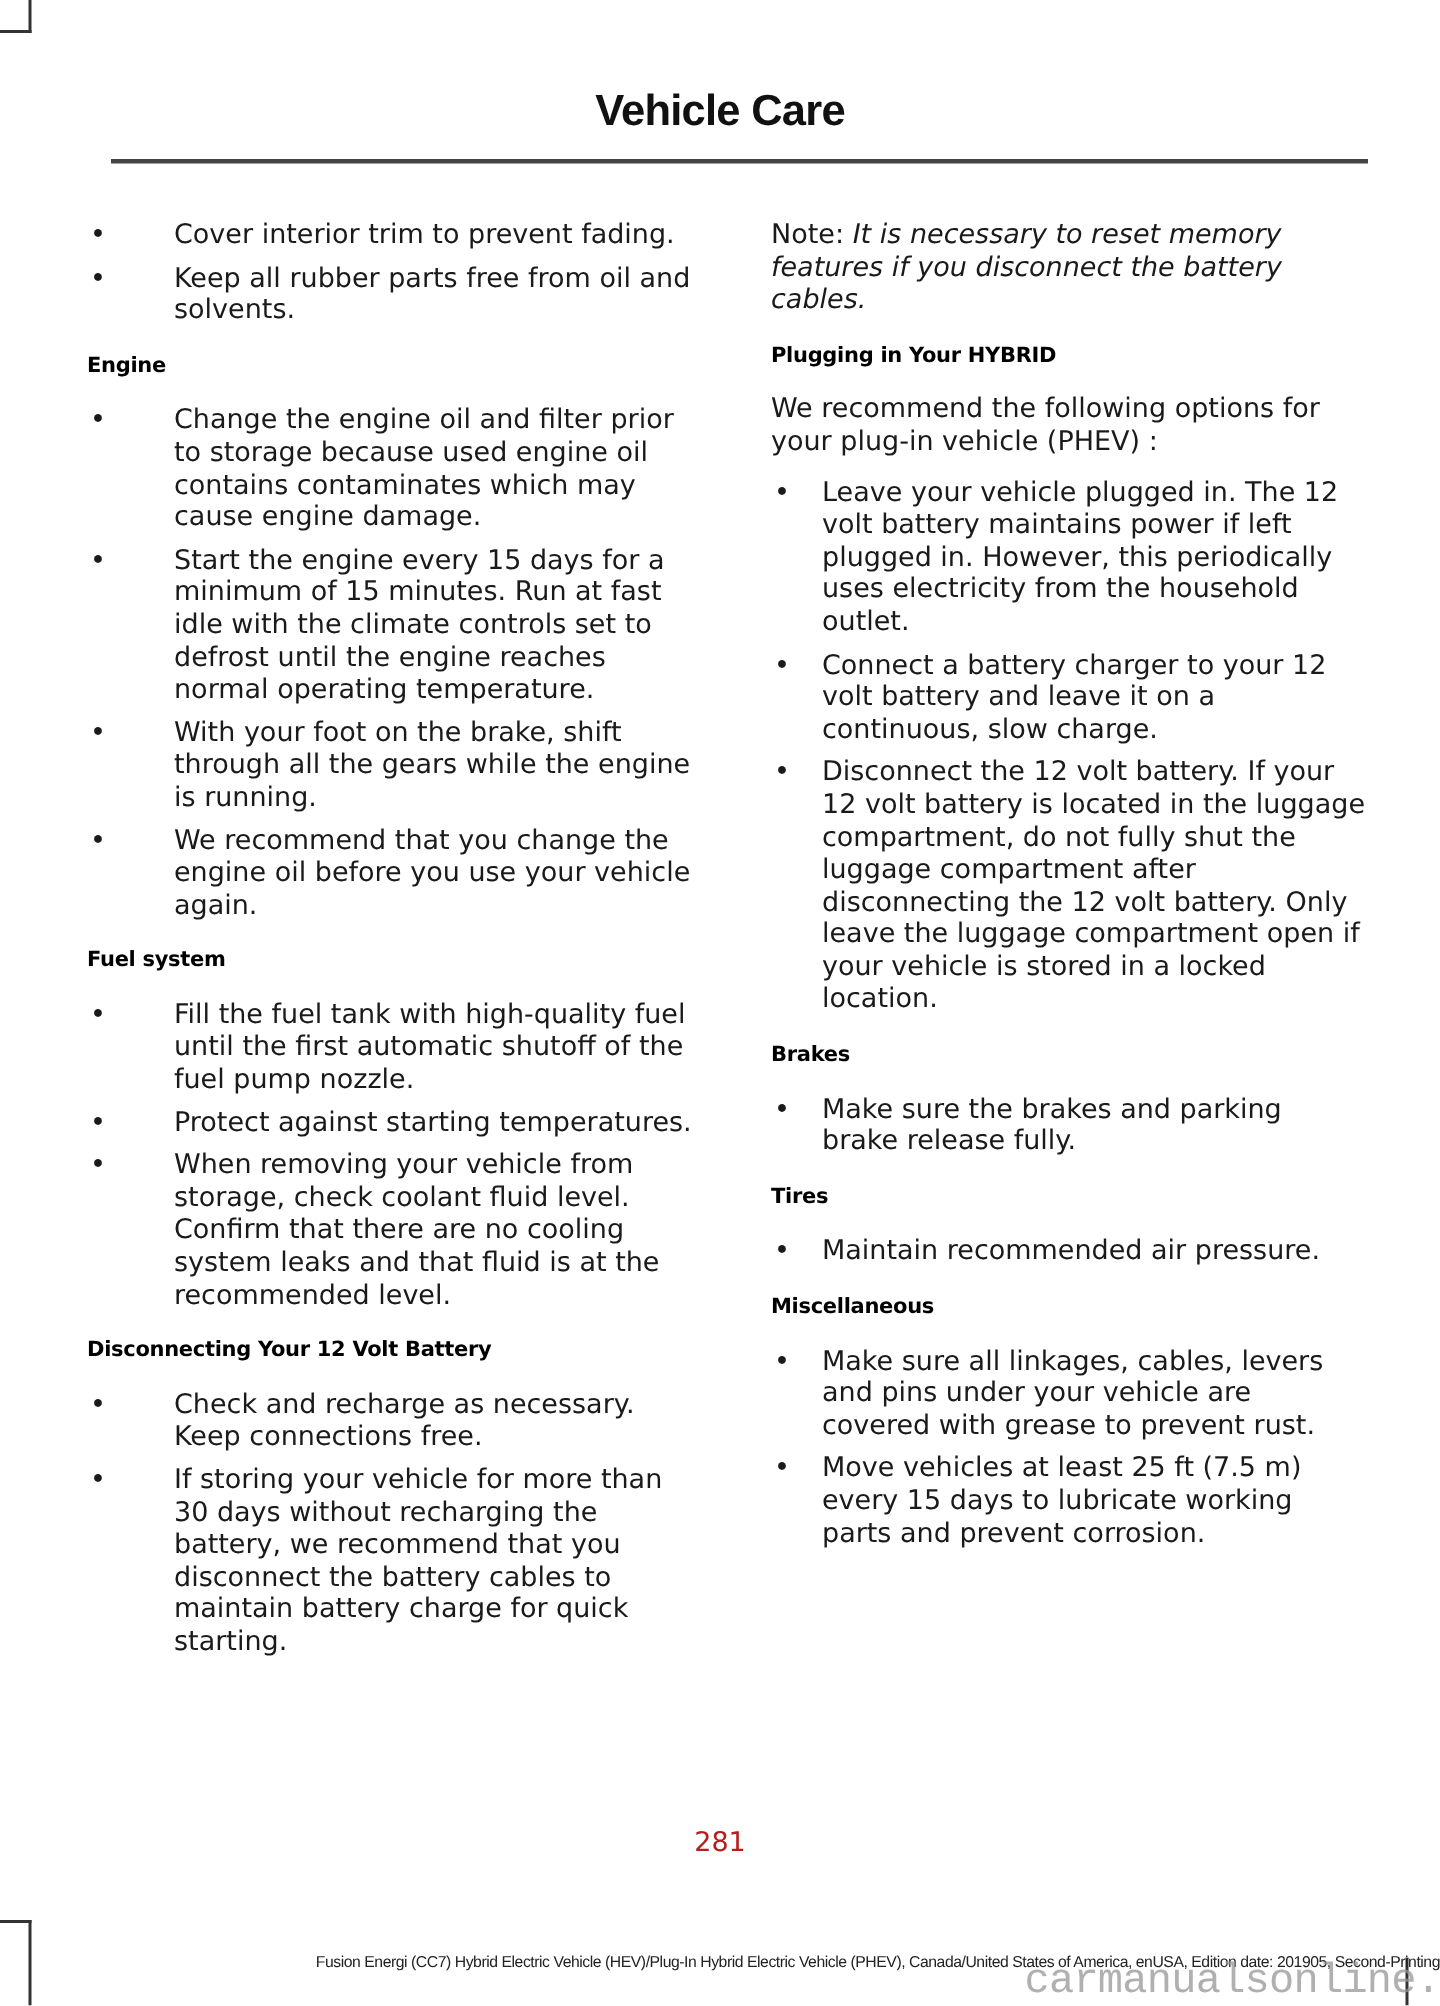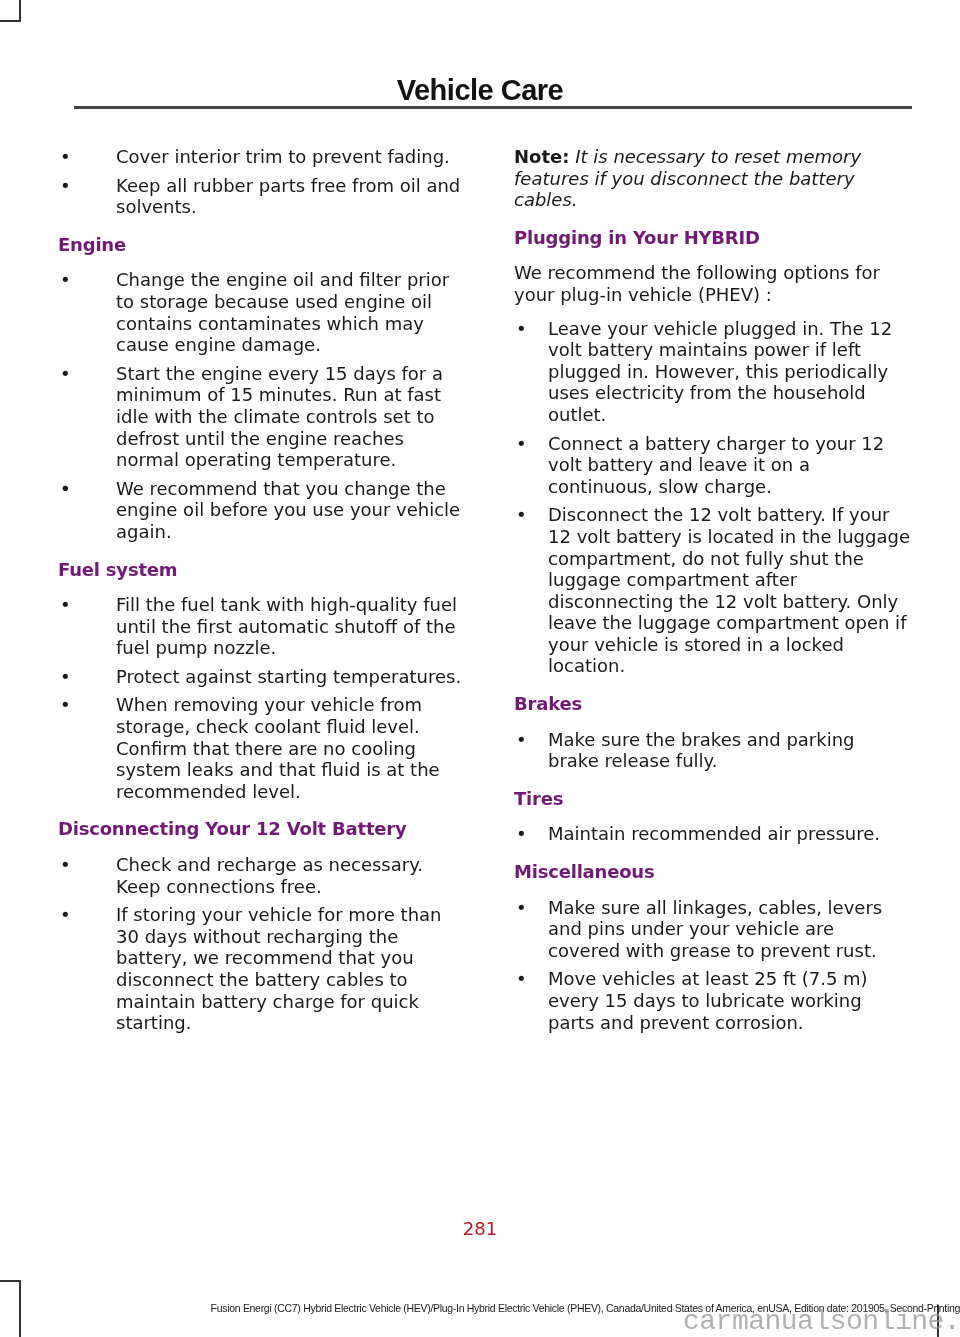--- a/index.html
+++ b/index.html
@@ -14,21 +14,21 @@
   }
   .crop-bl {
     position: absolute; left: 0; bottom: 0; width: 19px; height: 55px;
     border-right: 2px solid #333; border-top: 2px solid #333;
   }
   .crop-br {
     position: absolute; right: 21px; bottom: 0; width: 2px; height: 32px;
     background: #333;
   }
   .header-title {
-    position: absolute; left: 0; right: 0; top: 74px;
+    position: absolute; left: 0; right: 0; top: 58px;
     text-align: center; font-weight: bold; font-size: 29px;
     letter-spacing: -0.5px; color: #111;
     font-family: "Liberation Sans", sans-serif;
   }
   .header-rule {
     position: absolute; left: 74px; width: 838px; top: 106px; height: 3px;
     background: #444;
   }
   .col {
     position: absolute; top: 146px; width: 410px;
@@ -36,25 +36,25 @@
   }
   .col-left { left: 58px; }
   .col-right { left: 514px; width: 396px; }
   .bullet {
     position: relative; padding-left: 58px; margin: 0 0 7px 0;
   }
   .bullet .dot {
     position: absolute; left: 2px; top: 0; width: 20px;
   }
   .heading {
-    font-weight: bold; font-size: 18px; margin: 16px 0 14px 0;
-    color: #701a75; letter-spacing: -0.2px;
+    font-weight: bold; font-size: 14px; margin: 16px 0 14px 0;
+    color: #000000; letter-spacing: -0.2px;
   }
   .para { margin: 0 0 12px 0; }
-  .note-label { font-weight: bold; }
+  .note-label { font-weight: normal; }
   .note-body { font-style: italic; }
   .page-number {
     position: absolute; left: 0; right: 0; top: 1218px; text-align: center;
     font-size: 18px; color: #b91c1c;
   }
   .footer-line {
     position: absolute; left: 0; right: 0; top: 1302px; text-align: right;
     font-size: 10.5px; color: #222; white-space: nowrap;
     font-family: "Liberation Sans", sans-serif; letter-spacing: -0.3px;
   }
@@ -74,21 +74,21 @@
 <div class="header-title">Vehicle Care</div>
 <div class="header-rule"></div>
 
 <div class="col col-left">
   <div class="bullet"><span class="dot">•</span><span>Cover interior trim to prevent fading.</span></div>
   <div class="bullet"><span class="dot">•</span><span>Keep all rubber parts free from oil and solvents.</span></div>
 
   <div class="heading">Engine</div>
   <div class="bullet"><span class="dot">•</span><span>Change the engine oil and filter prior to storage because used engine oil contains contaminates which may cause engine damage.</span></div>
   <div class="bullet"><span class="dot">•</span><span>Start the engine every 15 days for a minimum of 15 minutes.  Run at fast idle with the climate controls set to defrost until the engine reaches normal operating temperature.</span></div>
-  <div class="bullet"><span class="dot">•</span></div>
+  <div class="bullet"><span class="dot">•</span><span>With your foot on the brake, shift through all the gears while the engine is running.</span></div>
   <div class="bullet"><span class="dot">•</span><span>We recommend that you change the engine oil before you use your vehicle again.</span></div>
 
   <div class="heading">Fuel system</div>
   <div class="bullet"><span class="dot">•</span><span>Fill the fuel tank with high-quality fuel until the first automatic shutoff of the fuel pump nozzle.</span></div>
 
   <div class="bullet"><span class="dot">•</span><span>Protect against starting temperatures.</span></div>
   <div class="bullet"><span class="dot">•</span><span>When removing your vehicle from storage, check coolant fluid level. Confirm that there are no cooling system leaks and that fluid is at the recommended level.</span></div>
 
   <div class="heading">Disconnecting Your 12 Volt Battery</div>
   <div class="bullet"><span class="dot">•</span><span>Check and recharge as necessary. Keep connections free.</span></div>

